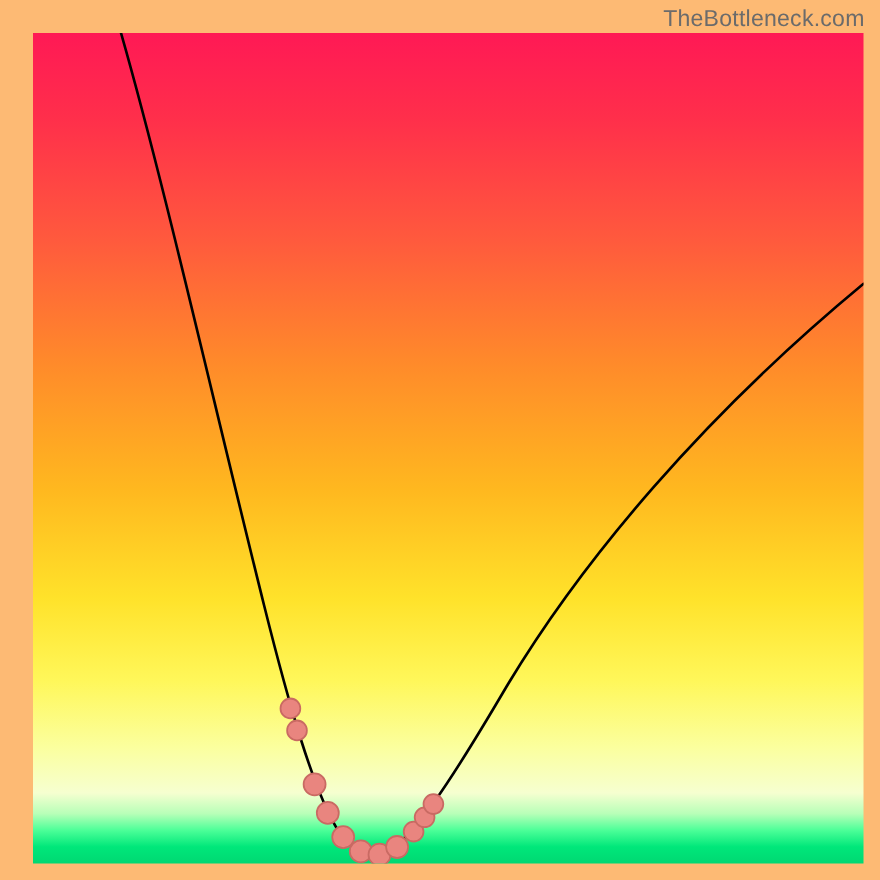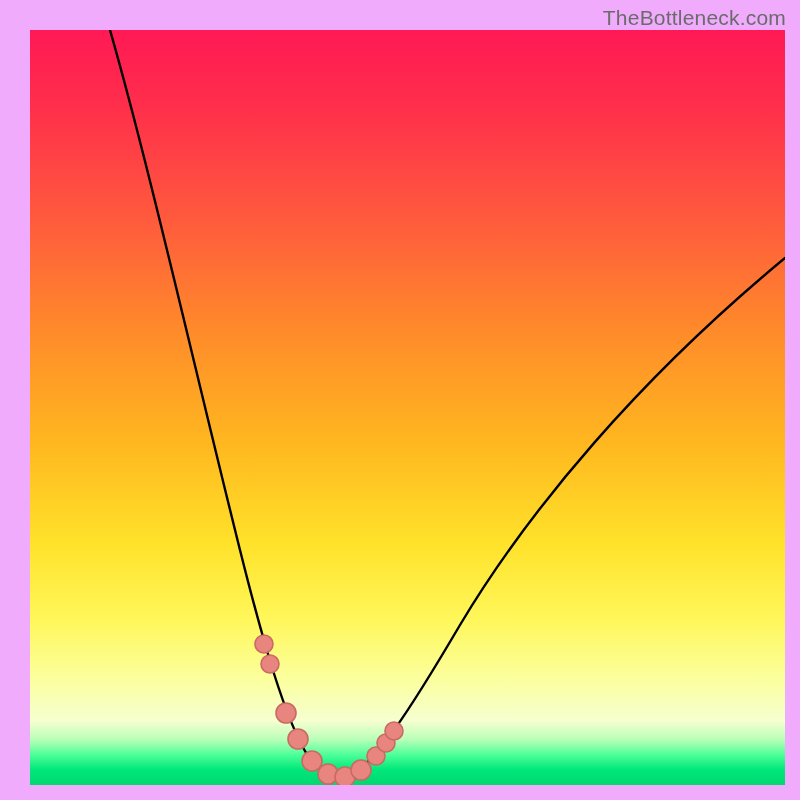--- a/index.html
+++ b/index.html
@@ -8,21 +8,21 @@
     width: 800px;
     height: 800px;
     overflow: hidden;
     background: #000;
     font-family: Arial, Helvetica, sans-serif;
   }
   .frame {
     position: relative;
     width: 800px;
     height: 800px;
-    background: #f0abfc;
+    background: #fdba74;
   }
   .plot-area {
     position: absolute;
     left: 30px;
     top: 30px;
     width: 755px;
     height: 755px;
     
     background: linear-gradient(
       to bottom,

